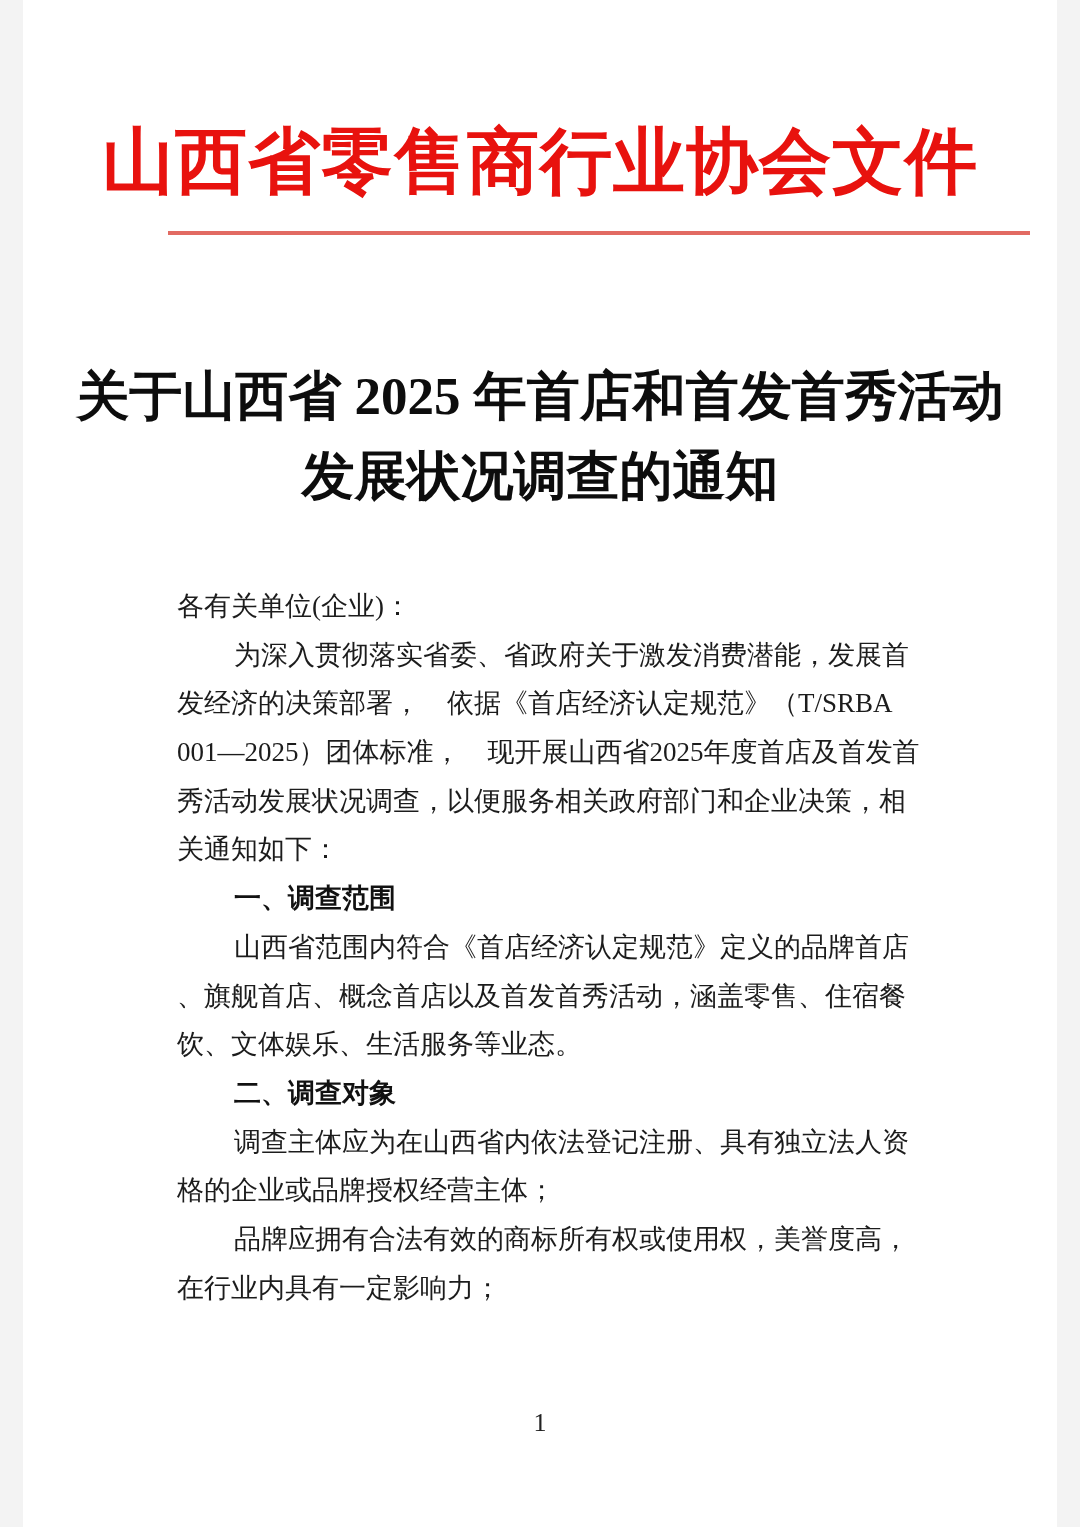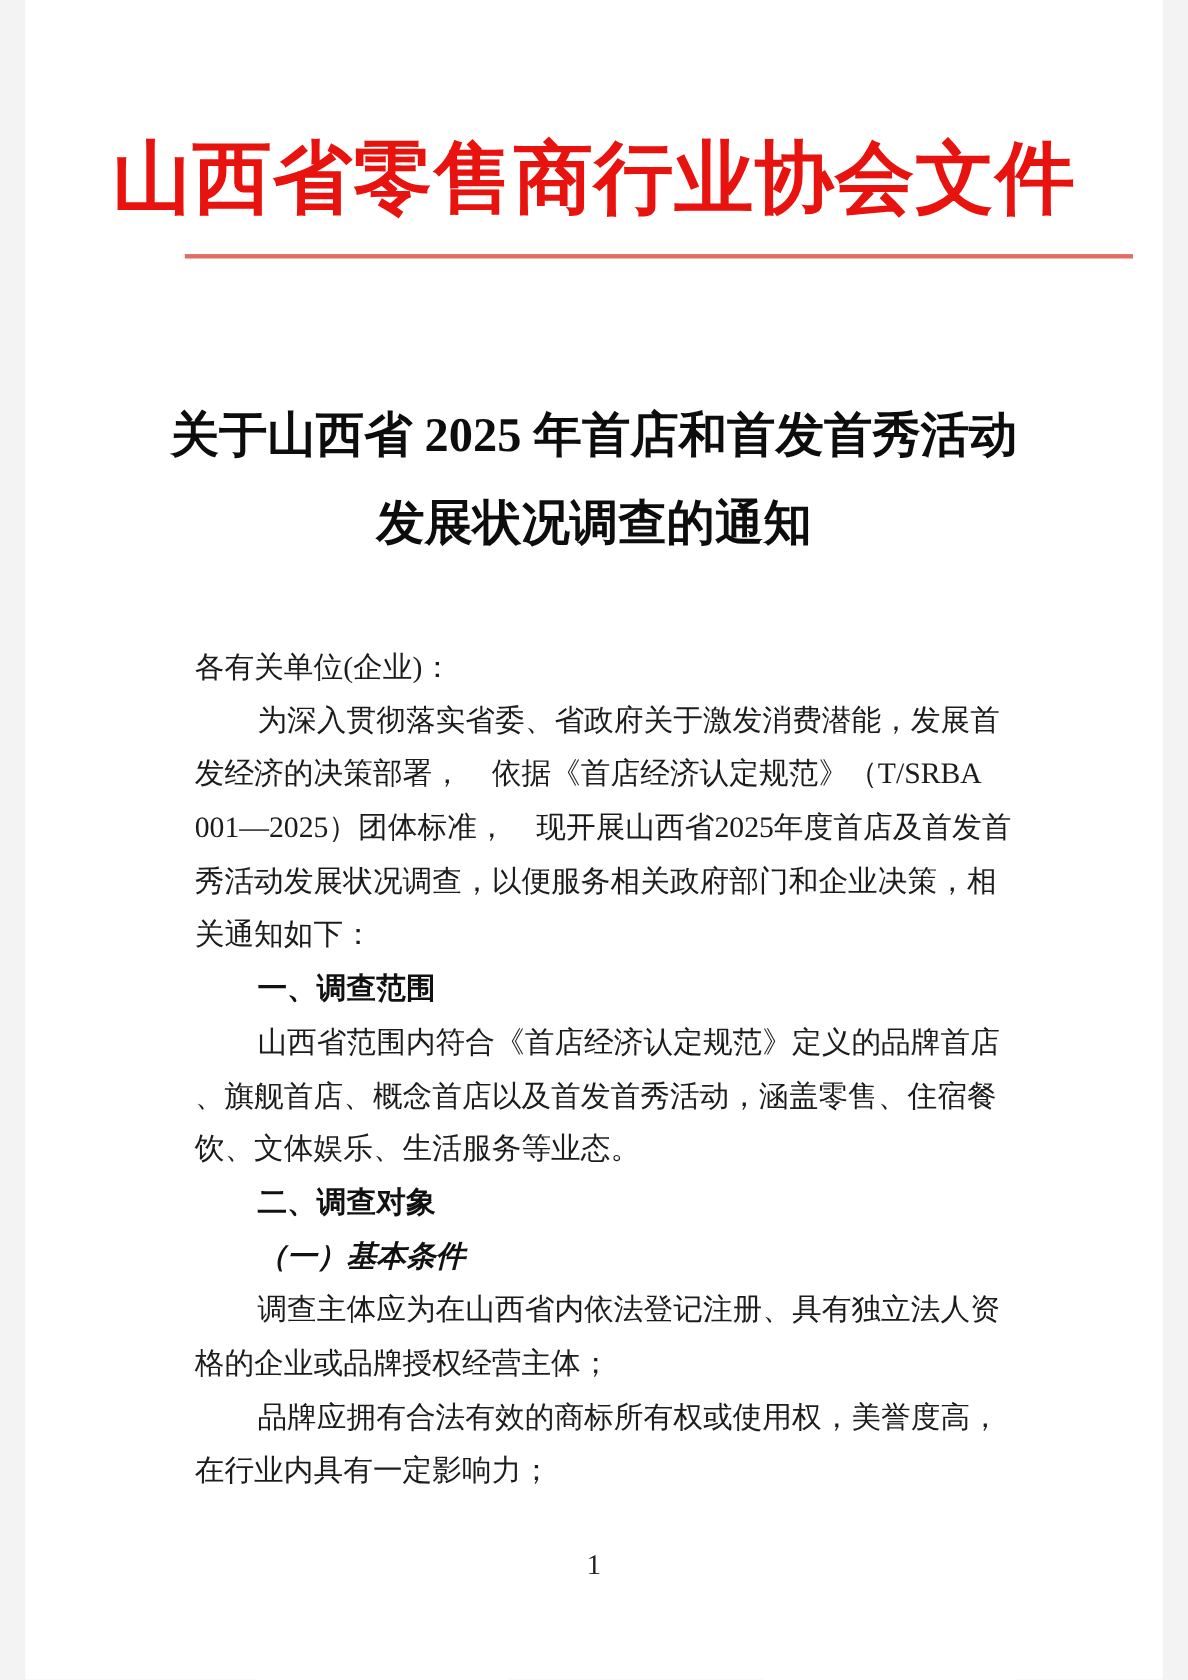--- a/index.html
+++ b/index.html
@@ -29,21 +29,21 @@
   .doc-number{
     position:absolute;top:246px;right:148px;
     font-size:31px;line-height:40px;
     letter-spacing:5px;
     color:#222222;
   }
   .doc-title{
     position:absolute;top:356px;left:0;width:100%;
     text-align:center;
     font-weight:bold;
-    font-size:44px;line-height:80px;
+    font-size:53px;line-height:80px;
     color:#0d0d0d;
   }
   .body-block{
     position:absolute;top:582px;left:154px;right:130px;
   }
   .ln{
     height:48.7px;line-height:48.7px;
     font-size:27px;
     white-space:nowrap;
     color:#1c1c1c;
@@ -89,21 +89,20 @@
     <div class="ln">001—2025）团体标准，　现开展山西省2025年度首店及首发首</div>
     <div class="ln">秀活动发展状况调查，以便服务相关政府部门和企业决策，相</div>
     <div class="ln">关通知如下：</div>
 
     <div class="ln ind hb">一、调查范围</div>
     <div class="ln ind">山西省范围内符合《首店经济认定规范》定义的品牌首店</div>
     <div class="ln">、旗舰首店、概念首店以及首发首秀活动，涵盖零售、住宿餐</div>
     <div class="ln">饮、文体娱乐、生活服务等业态。</div>
 
     <div class="ln ind hb">二、调查对象</div>
-    <div class="ln ind hk">（一）基本条件</div>
 
     <div class="ln ind">调查主体应为在山西省内依法登记注册、具有独立法人资</div>
     <div class="ln">格的企业或品牌授权经营主体；</div>
     <div class="ln ind">品牌应拥有合法有效的商标所有权或使用权，美誉度高，</div>
     <div class="ln">在行业内具有一定影响力；</div>
   </div>
 
   <div class="page-num">1</div>
 
 </div>

